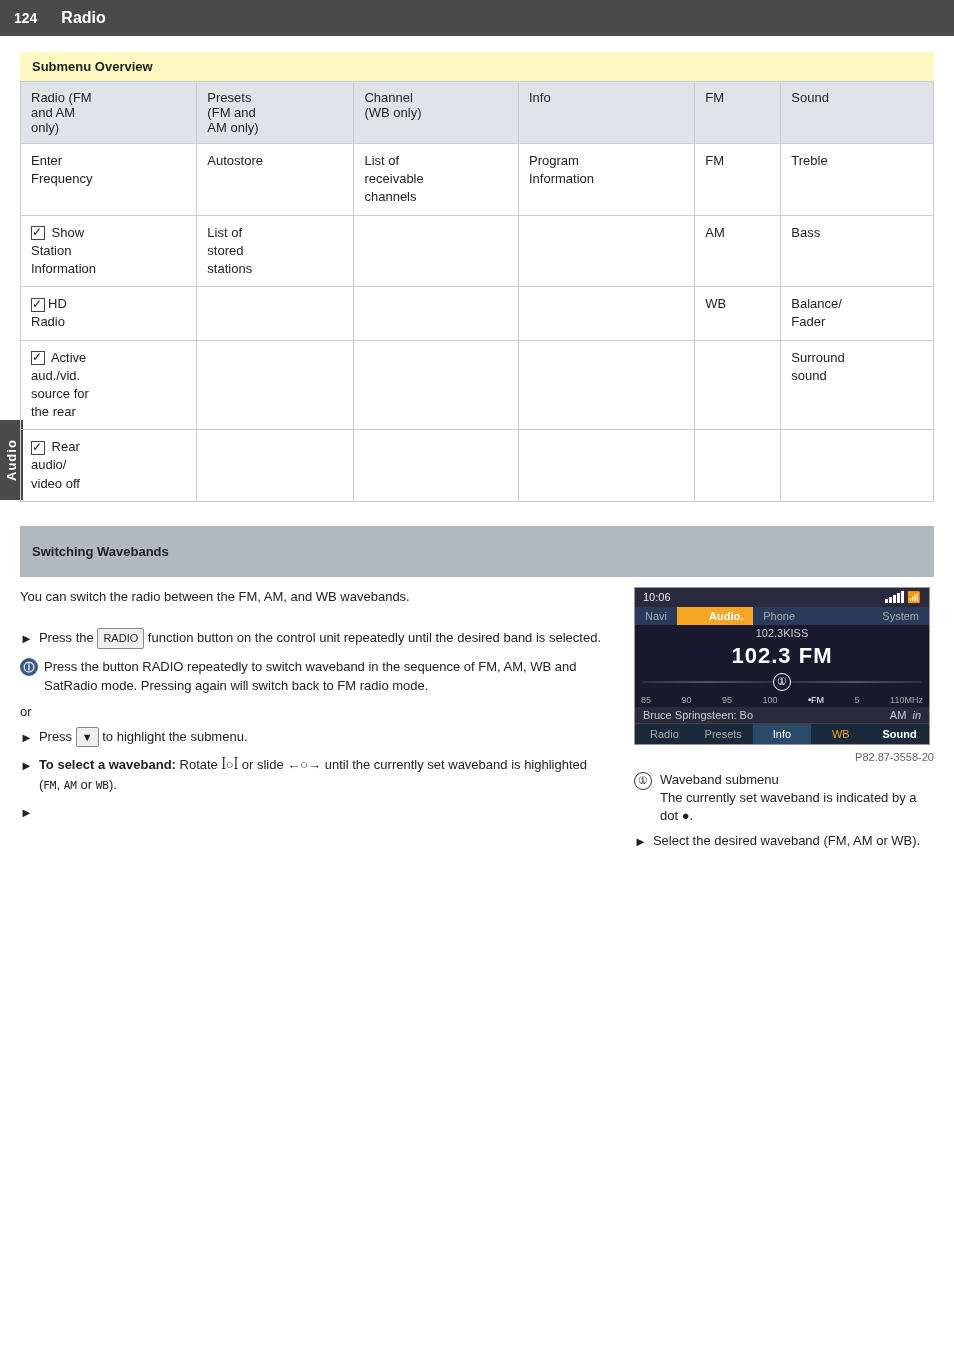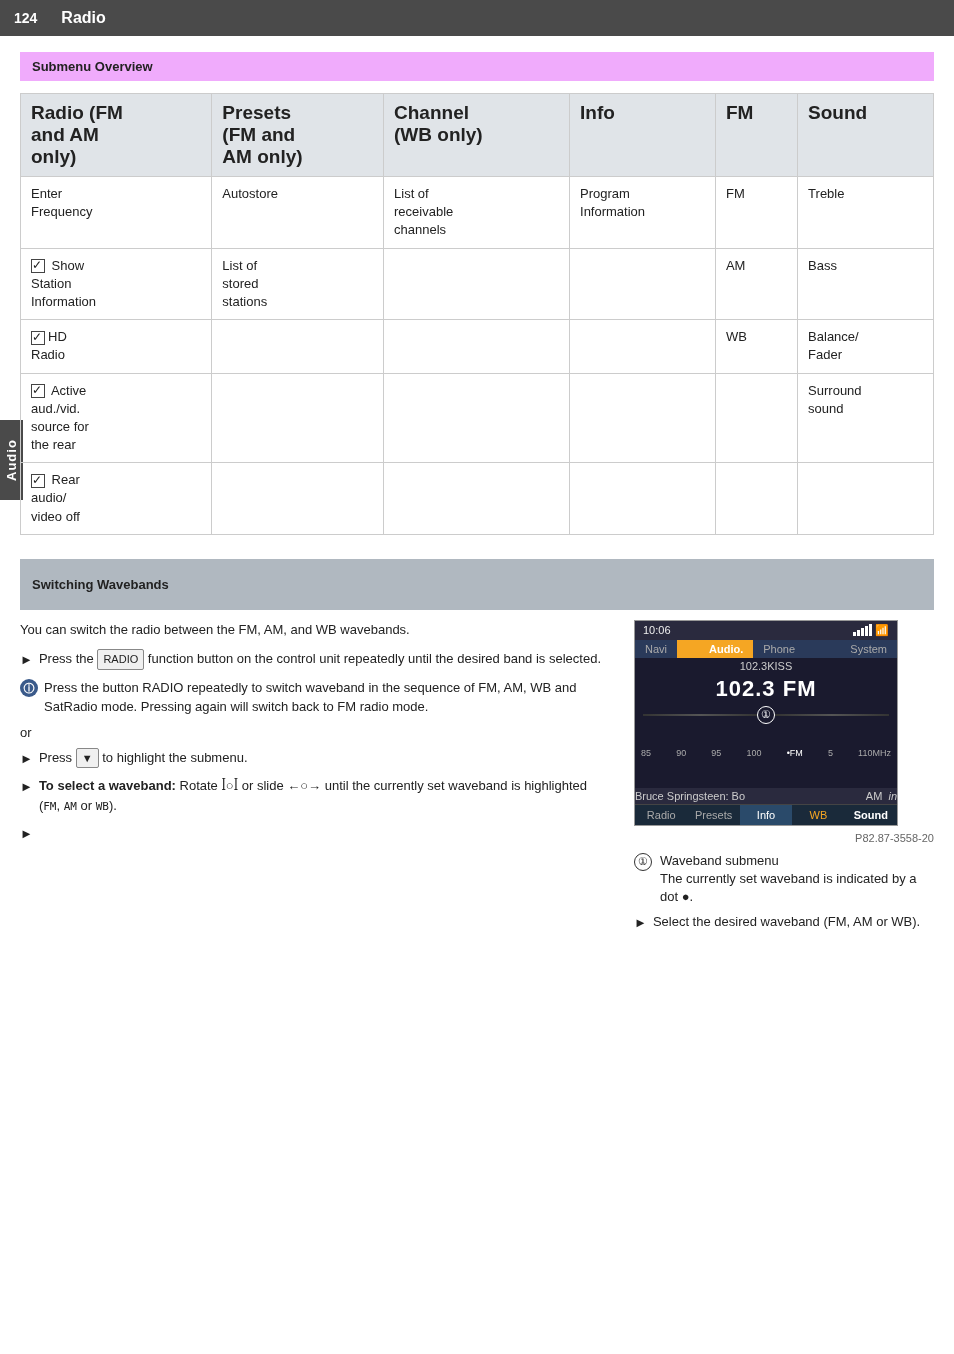--- a/index.html
+++ b/index.html
@@ -50,39 +50,39 @@
       justify-content: center;
     }
 
     .main-content {
       position: relative;
       padding: 16px 20px 20px 20px;
     }
 
     
     .section-header {
-      background: #f0abfc;
+      background: #fef9c3;
       padding: 7px 12px;
       font-weight: bold;
       font-size: 13px;
-      margin-bottom: 12px;
+      margin-bottom: 0;
     }
 
     .submenu-table {
       width: 100%;
       border-collapse: collapse;
       border: 1px solid #ccc;
       margin-bottom: 24px;
     }
     .submenu-table th {
       background: #e0e4e8;
       border: 1px solid #ccc;
       padding: 8px 10px;
-      font-weight: bold;
-      font-size: 19px;
+      font-weight: normal;
+      font-size: 13px;
       vertical-align: top;
       text-align: left;
     }
     .submenu-table td {
       border: 1px solid #ccc;
       padding: 8px 10px;
       vertical-align: top;
       font-size: 13px;
       line-height: 1.4;
     }
@@ -124,21 +124,21 @@
       padding-right: 10px;
     }
     .right-col {
       width: 300px;
       flex-shrink: 0;
     }
 
     .body-text {
       font-size: 13px;
       line-height: 1.5;
-      margin-bottom: 10px;
+      margin-bottom: 22px;
     }
 
     .bullet-item {
       display: flex;
       align-items: flex-start;
       margin-bottom: 8px;
       font-size: 13px;
       line-height: 1.5;
     }
     .bullet-arrow {
@@ -184,21 +184,21 @@
       padding: 1px 5px;
       font-size: 11px;
       background: #f5f5f5;
     }
 
     
     .device-screen {
       border: 1px solid #999;
       background: #1a1a2e;
       color: #fff;
-      width: 264px;
+      width: 296px;
       font-size: 12px;
       margin-bottom: 6px;
     }
     .device-top-bar {
       background: #2a2a3e;
       display: flex;
       justify-content: space-between;
       align-items: center;
       padding: 3px 8px;
       font-size: 11px;
@@ -272,30 +272,28 @@
       margin: 0 auto;
     }
     .freq-scale-row {
       display: flex;
       justify-content: space-between;
       align-items: flex-start;
       padding: 1px 8px;
       font-size: 10px;
       color: #aaa;
       position: relative;
-      margin-top: 20px;
     }
     .device-artist-row {
       background: #2a2a3e;
       display: flex;
       justify-content: space-between;
-      padding: 2px 0;
+      padding: 2px 8px;
       font-size: 11px;
       color: #ccc;
-      margin-top: 28px;
     }
     .device-bottom-tabs {
       display: flex;
       background: #1a2a3a;
       border-top: 1px solid #444;
     }
     .device-bottom-tab {
       flex: 1;
       text-align: center;
       padding: 4px 0;

